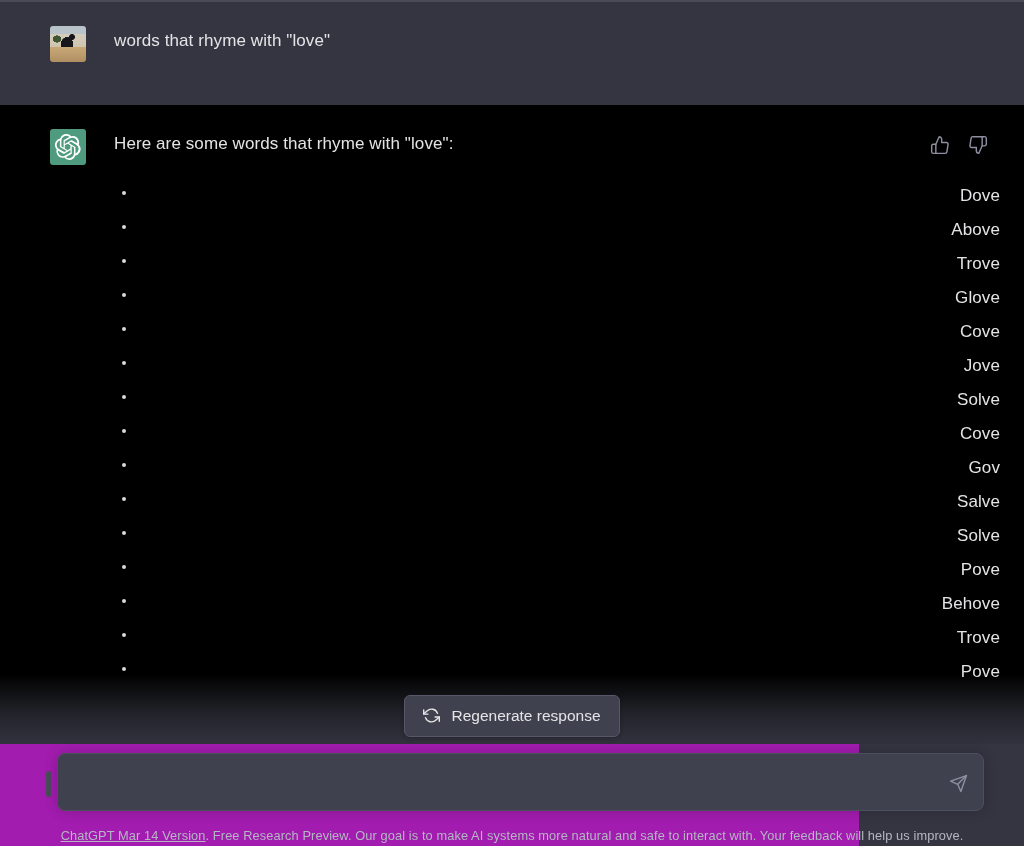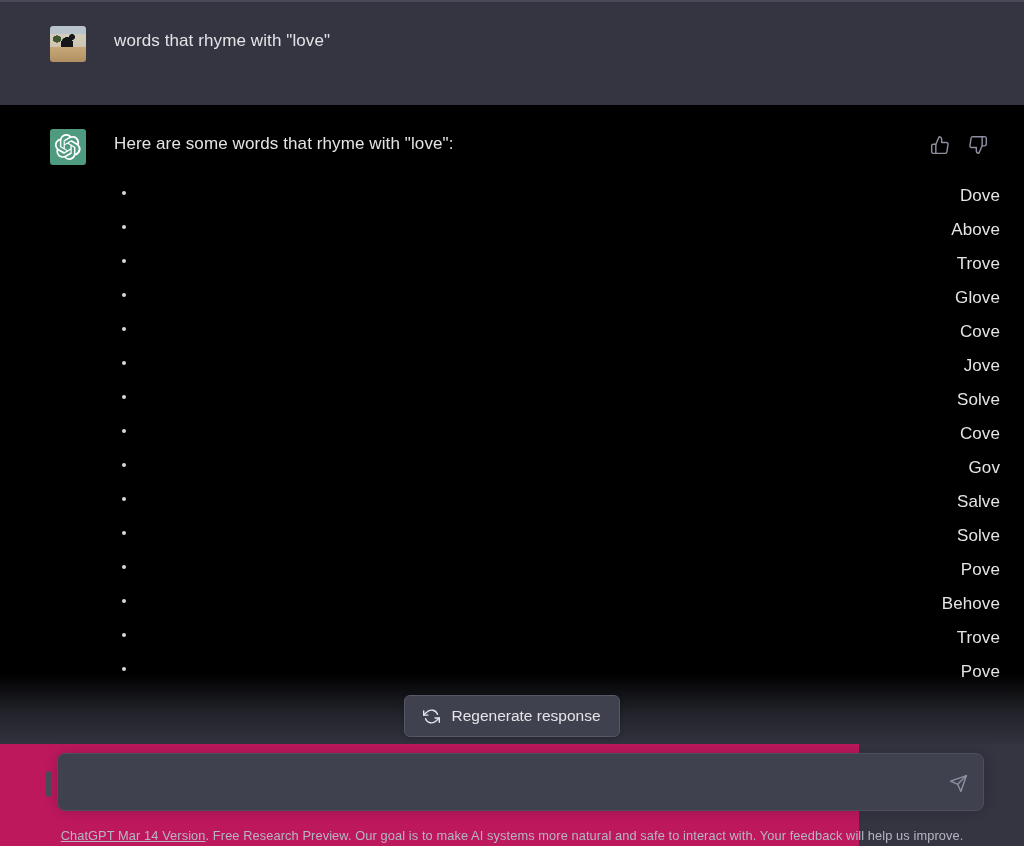--- a/index.html
+++ b/index.html
@@ -151,42 +151,42 @@
     position: absolute;
     left: 0;
     top: 695px;
     width: 1024px;
     display: flex;
     justify-content: center;
     z-index: 5;
   }
   .regenerate-btn {
     display: inline-flex;
-    align-items: flex-end;
+    align-items: flex-start;
     gap: 11px;
     background: #40414f;
     border: 1px solid #565869;
     border-radius: 6px;
     color: #e4e4e7;
     font-size: 15.5px;
     font-family: "Liberation Sans", sans-serif;
     padding: 11px 18px;
     cursor: pointer;
     box-shadow: 0 1px 4px rgba(0,0,0,.25);
   }
   .regenerate-btn svg { width: 17px; height: 17px; display: block; color: #e4e4e7; }
 
   
   .composer-area {
     position: absolute;
     left: 0;
     bottom: 0;
     width: 859px;
     height: 102px;
-    background: #be185d;
+    background: #a21caf;
   }
 
   .composer {
     position: absolute;
     left: 57px;
     top: 9px;
     width: 927px;
     height: 58px;
     background: #40414f;
     border: 1px solid #4e4f5e;

